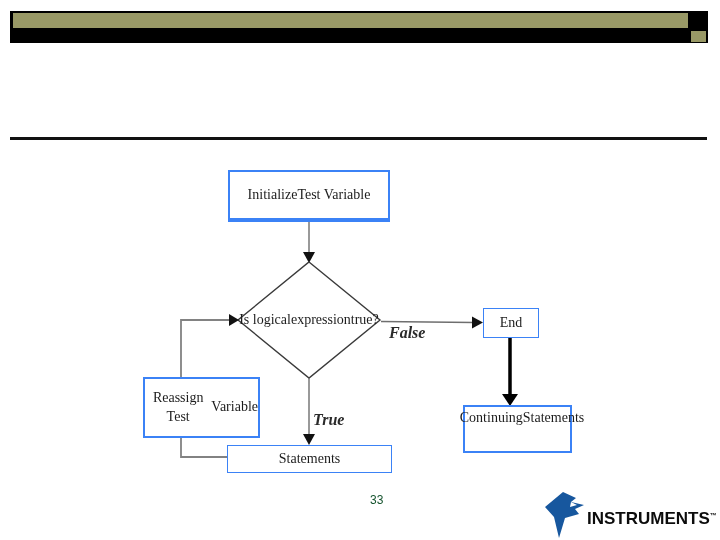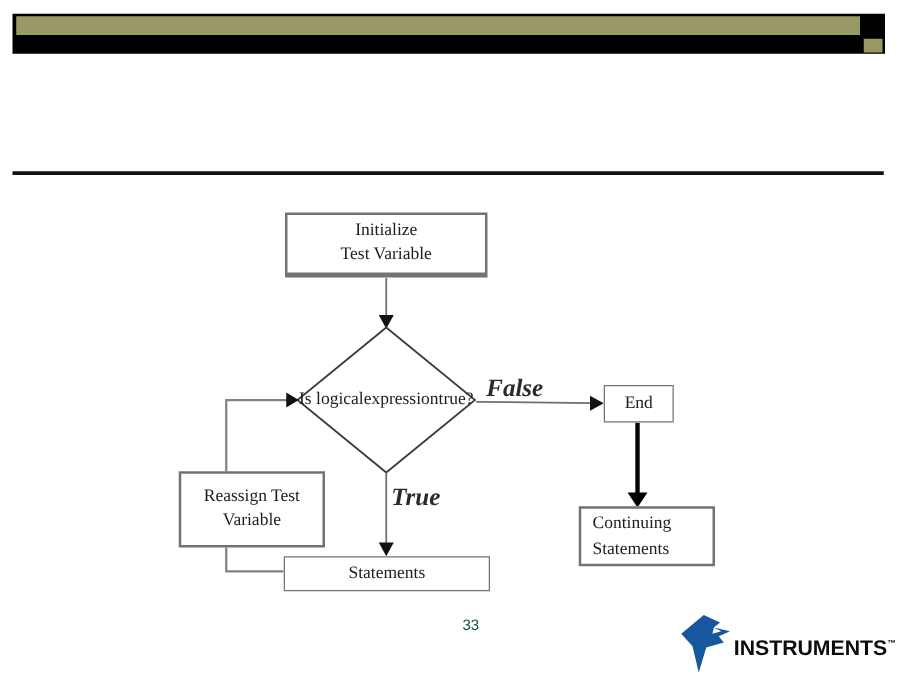--- a/index.html
+++ b/index.html
@@ -14,38 +14,38 @@
   
   .page-title{
     position:absolute;left:17px;top:76px;width:690px;
     font-family:"Liberation Serif",serif;font-size:40px;line-height:1.15;
     color:var(--title,#3A0F0E);white-space:nowrap;
   }
   .title-underline{position:absolute;left:10px;top:137px;width:697px;height:3px;background:#111;}
   
   .fc-svg{position:absolute;left:0;top:0;width:720px;height:540px;z-index:1;}
   .fc-box{
-    position:absolute;background:#fff;border:2px solid #737373;z-index:2;
-    display:flex;flex-direction:column;align-items:center;justify-content:center;
+    position:absolute;background:#fff;border:2px solid #3b82f6;z-index:2;
+    display:flex;flex-direction:row;align-items:center;justify-content:center;
     font-family:"Liberation Serif",serif;font-size:14px;color:#1c1c1c;line-height:1.35;
     box-sizing:border-box;text-align:center;
   }
   .fc-box-initialize{left:228px;top:170px;width:162px;height:52px;border-bottom-width:4px;}
   .fc-box-end{left:483px;top:308px;width:56px;height:30px;border-width:1.5px;}
   .fc-box-reassign{left:143px;top:377px;width:117px;height:61px;border-width:2.5px;}
   .fc-box-statements{left:227px;top:445px;width:165px;height:28px;border-width:1.5px;}
   .fc-box-continuing{left:463px;top:405px;width:109px;height:48px;align-items:flex-start;padding-left:9px;text-align:left;line-height:1.5;}
   .fc-decision-text{
     position:absolute;left:238px;top:262px;width:142px;height:116px;z-index:2;
     display:flex;flex-direction:row;align-items:center;justify-content:center;
     font-family:"Liberation Serif",serif;font-size:14px;color:#1c1c1c;line-height:1.3;text-align:center;
   }
   .fc-edge-label{
     position:absolute;z-index:2;font-family:"Liberation Serif",serif;
-    font-size:20px;font-weight:bold;font-style:italic;color:#2a2a2a;
+    font-size:16px;font-weight:bold;font-style:italic;color:#2a2a2a;margin-top:24px;
   }
   .fc-label-false{left:389px;top:300px;}
   .fc-label-true{left:313px;top:387px;}
   
   .page-number{
     position:absolute;left:322px;top:493px;
     font-family:"Liberation Sans",sans-serif;font-size:12px;color:#14532d;margin-left:48px;
   }
   .ni-logo{position:absolute;left:543px;top:490px;width:177px;height:48px;z-index:2;}
   .ni-eagle{position:absolute;left:0;top:2px;width:41px;height:46px;}

